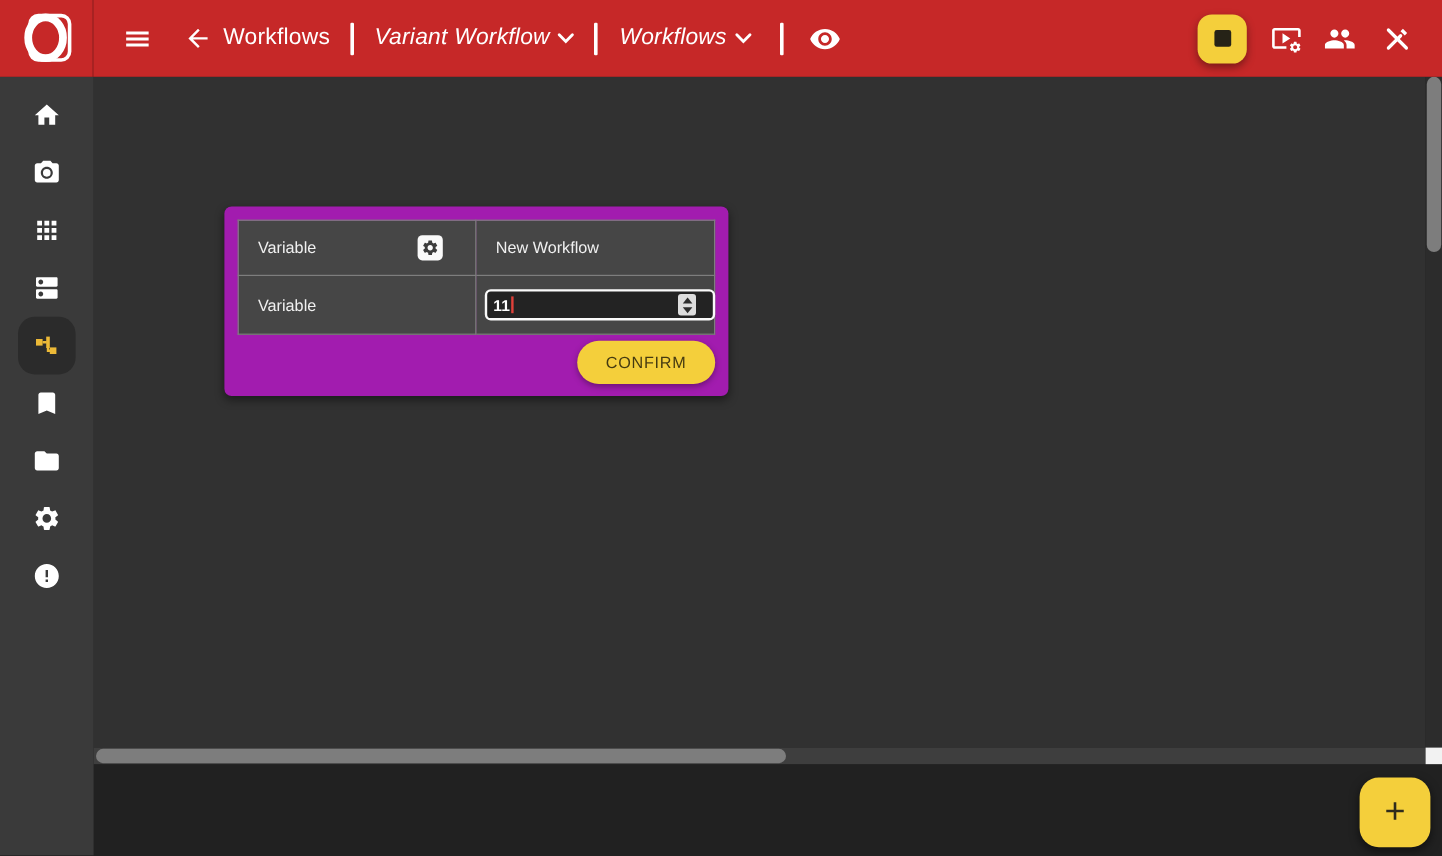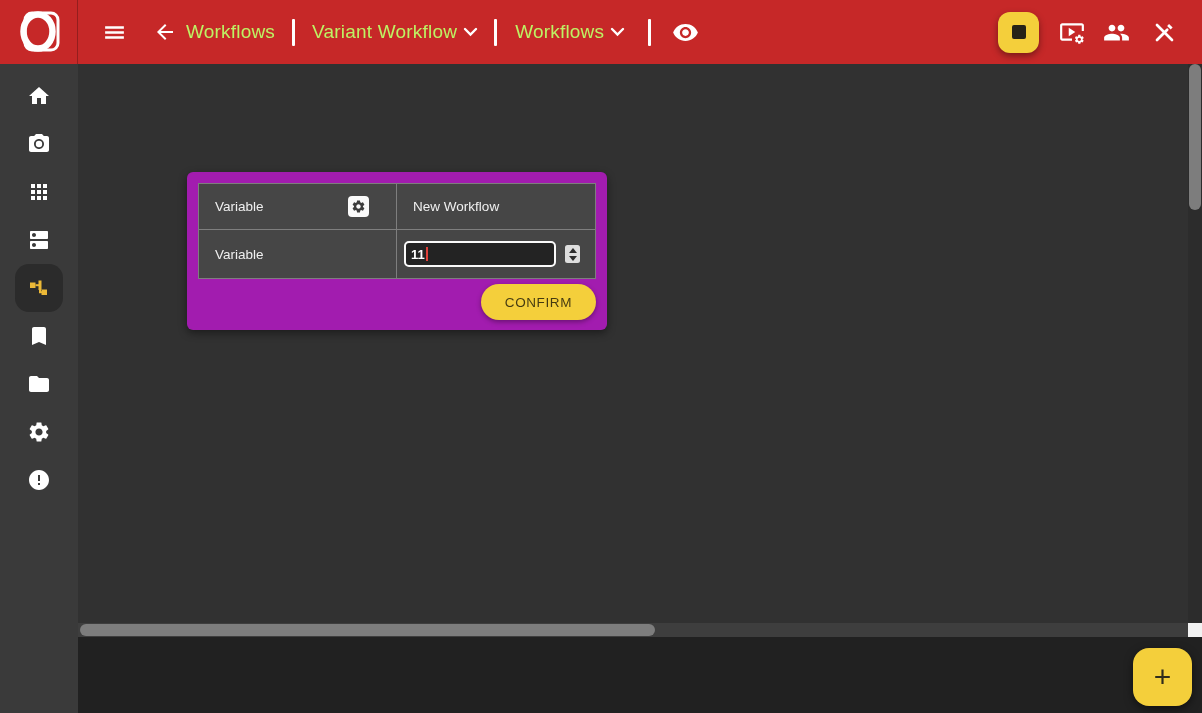--- a/index.html
+++ b/index.html
@@ -5,23 +5,23 @@
   * { margin:0; padding:0; box-sizing:border-box; }
   html,body { width:1202px; height:713px; overflow:hidden; background:#212121;
     font-family:"Liberation Sans","DejaVu Sans",sans-serif; }
   .app { position:relative; width:1202px; height:713px; }
 
   
   .topbar { position:absolute; left:0; top:0; width:1202px; height:64px;
     background:#c62828; display:flex; align-items:center; z-index:30; }
   .logo-box { width:78px; height:64px; flex:0 0 78px; display:flex; align-items:center;
     justify-content:center; border-right:1px solid rgba(0,0,0,0.25); }
-  .topbar .nav-text { color:#bef264; font-size:19px; font-weight:500; letter-spacing:.2px; white-space:nowrap; }
+  .topbar .nav-text { color:#ffffff; font-size:19px; font-weight:500; letter-spacing:.2px; white-space:nowrap; }
   .iconbtn { background:none; border:none; cursor:pointer; display:flex; align-items:center;
-    justify-content:center; padding:0; }
+    justify-content:center; padding:0;font-style:italic; }
   .sep { width:3px; height:27px; background:#fff; border-radius:1px; }
   .caret { margin-left:6px; display:flex; align-items:center; }
   .stop-fab { width:41px; height:41px; border-radius:12px; background:#f4cf3b; border:none;
     display:flex; align-items:center; justify-content:center; cursor:pointer;
     box-shadow:0 3px 7px rgba(0,0,0,0.4); }
   .stop-square { width:14px; height:14px; border-radius:2px; background:#262317; }
 
   
   .sidebar { position:absolute; left:0; top:64px; width:78px; height:649px;
     background:#3a3a3a; display:flex; flex-direction:column; align-items:center;
@@ -38,21 +38,21 @@
   .vtable { position:absolute; left:11px; top:11px; width:398px; border-collapse:collapse; }
   .vtable td { border:1px solid #7e7e7e; background:#464646; color:#f0f0f0;
     font-size:13.5px; font-weight:500; padding:0 0 0 16px; }
   .vtable tr.hdr td { height:46px; }
   .vtable tr.body td { height:49px; }
   .hdr-cell { display:flex; align-items:center; justify-content:space-between; padding-right:27px; }
   .gearbox { width:21px; height:21px; background:#fafafa; border-radius:4px; border:none;
     display:flex; align-items:center; justify-content:center; cursor:pointer; }
 
   .num-wrap { position:relative; width:180px; height:26px; margin-left:7px; }
-  .num-input { width:152px; height:26px; background:#232323; border:2px solid #fafafa;
+  .num-input { width:192px; height:26px; background:#232323; border:2px solid #fafafa;
     border-radius:5px; color:#fff; font-size:13px; font-weight:700; padding:0 20px 0 5px;
     font-family:"Liberation Sans","DejaVu Sans",sans-serif; outline:none; }
   .caret-bar { position:absolute; left:22px; top:6px; width:2px; height:14px; background:#e0413a; }
   .spinner { position:absolute; right:4px; top:4px; width:15px; height:18px; background:#dedede;
     border-radius:2.5px; display:flex; flex-direction:column; align-items:center;
     justify-content:center; gap:3px; border:none; cursor:pointer; }
   .tri-up { width:0; height:0; border-left:4px solid transparent; border-right:4px solid transparent;
     border-bottom:5px solid #2e2e2e; }
   .tri-down { width:0; height:0; border-left:4px solid transparent; border-right:4px solid transparent;
     border-top:5px solid #2e2e2e; }

